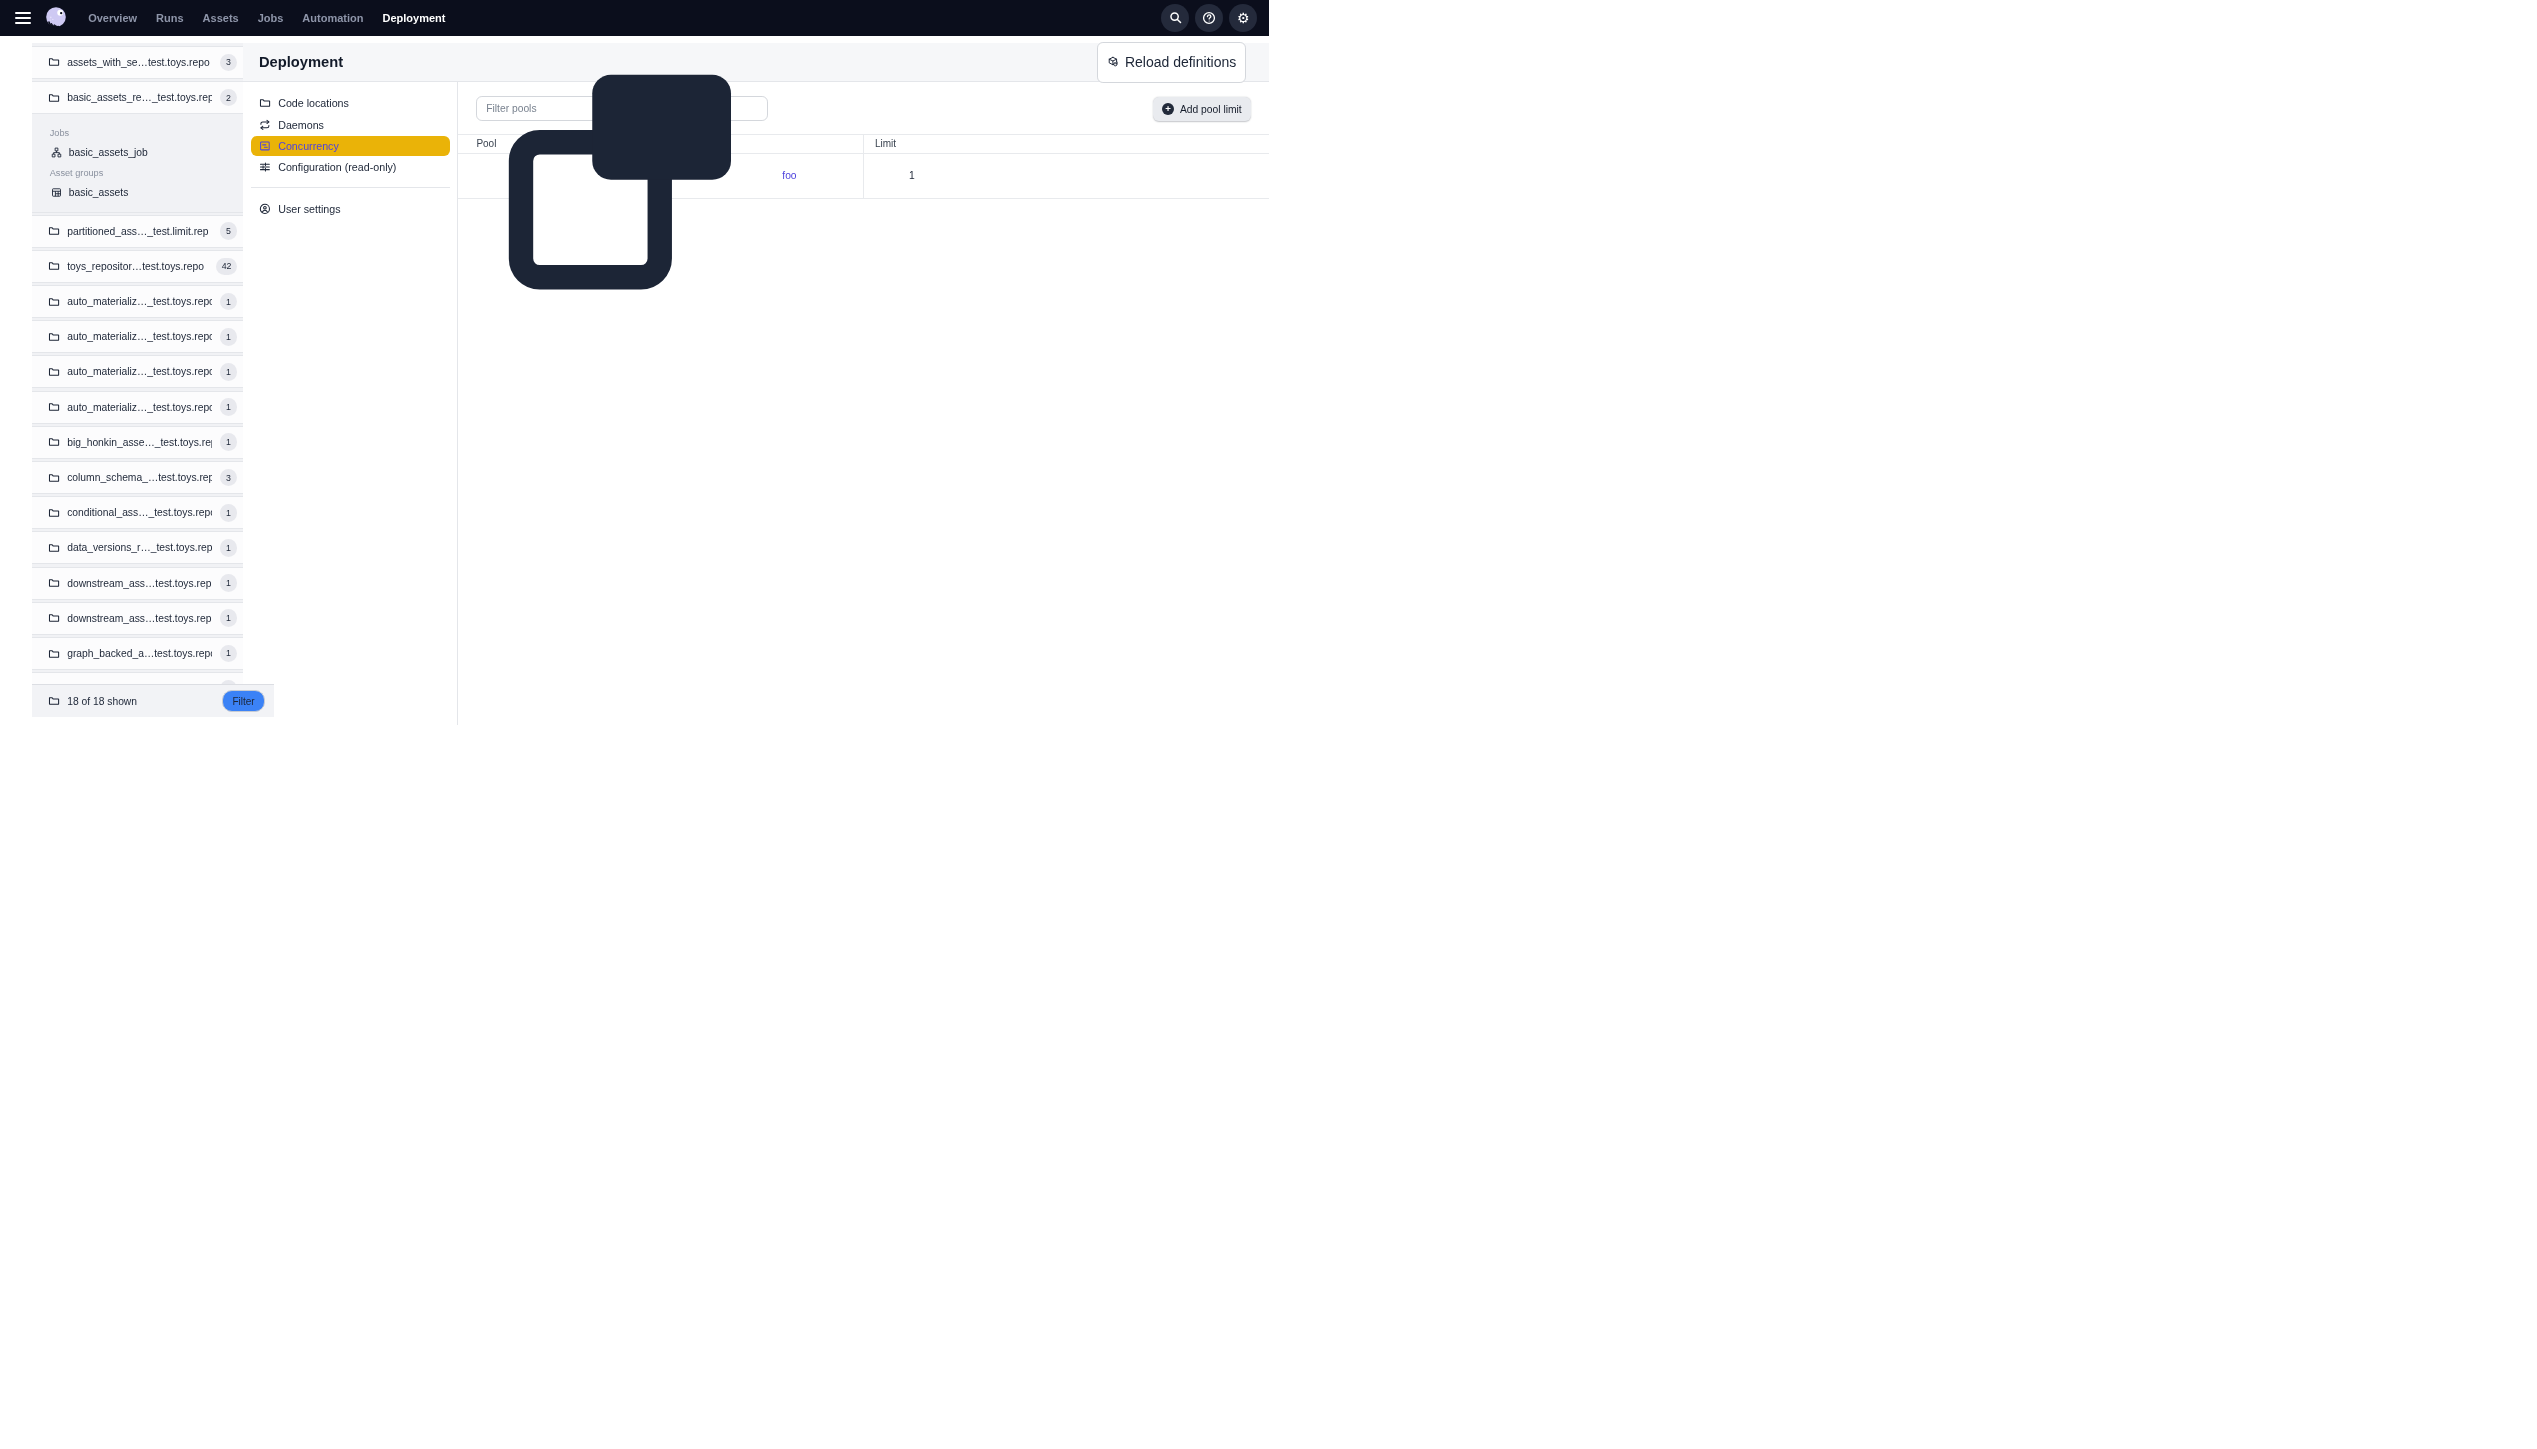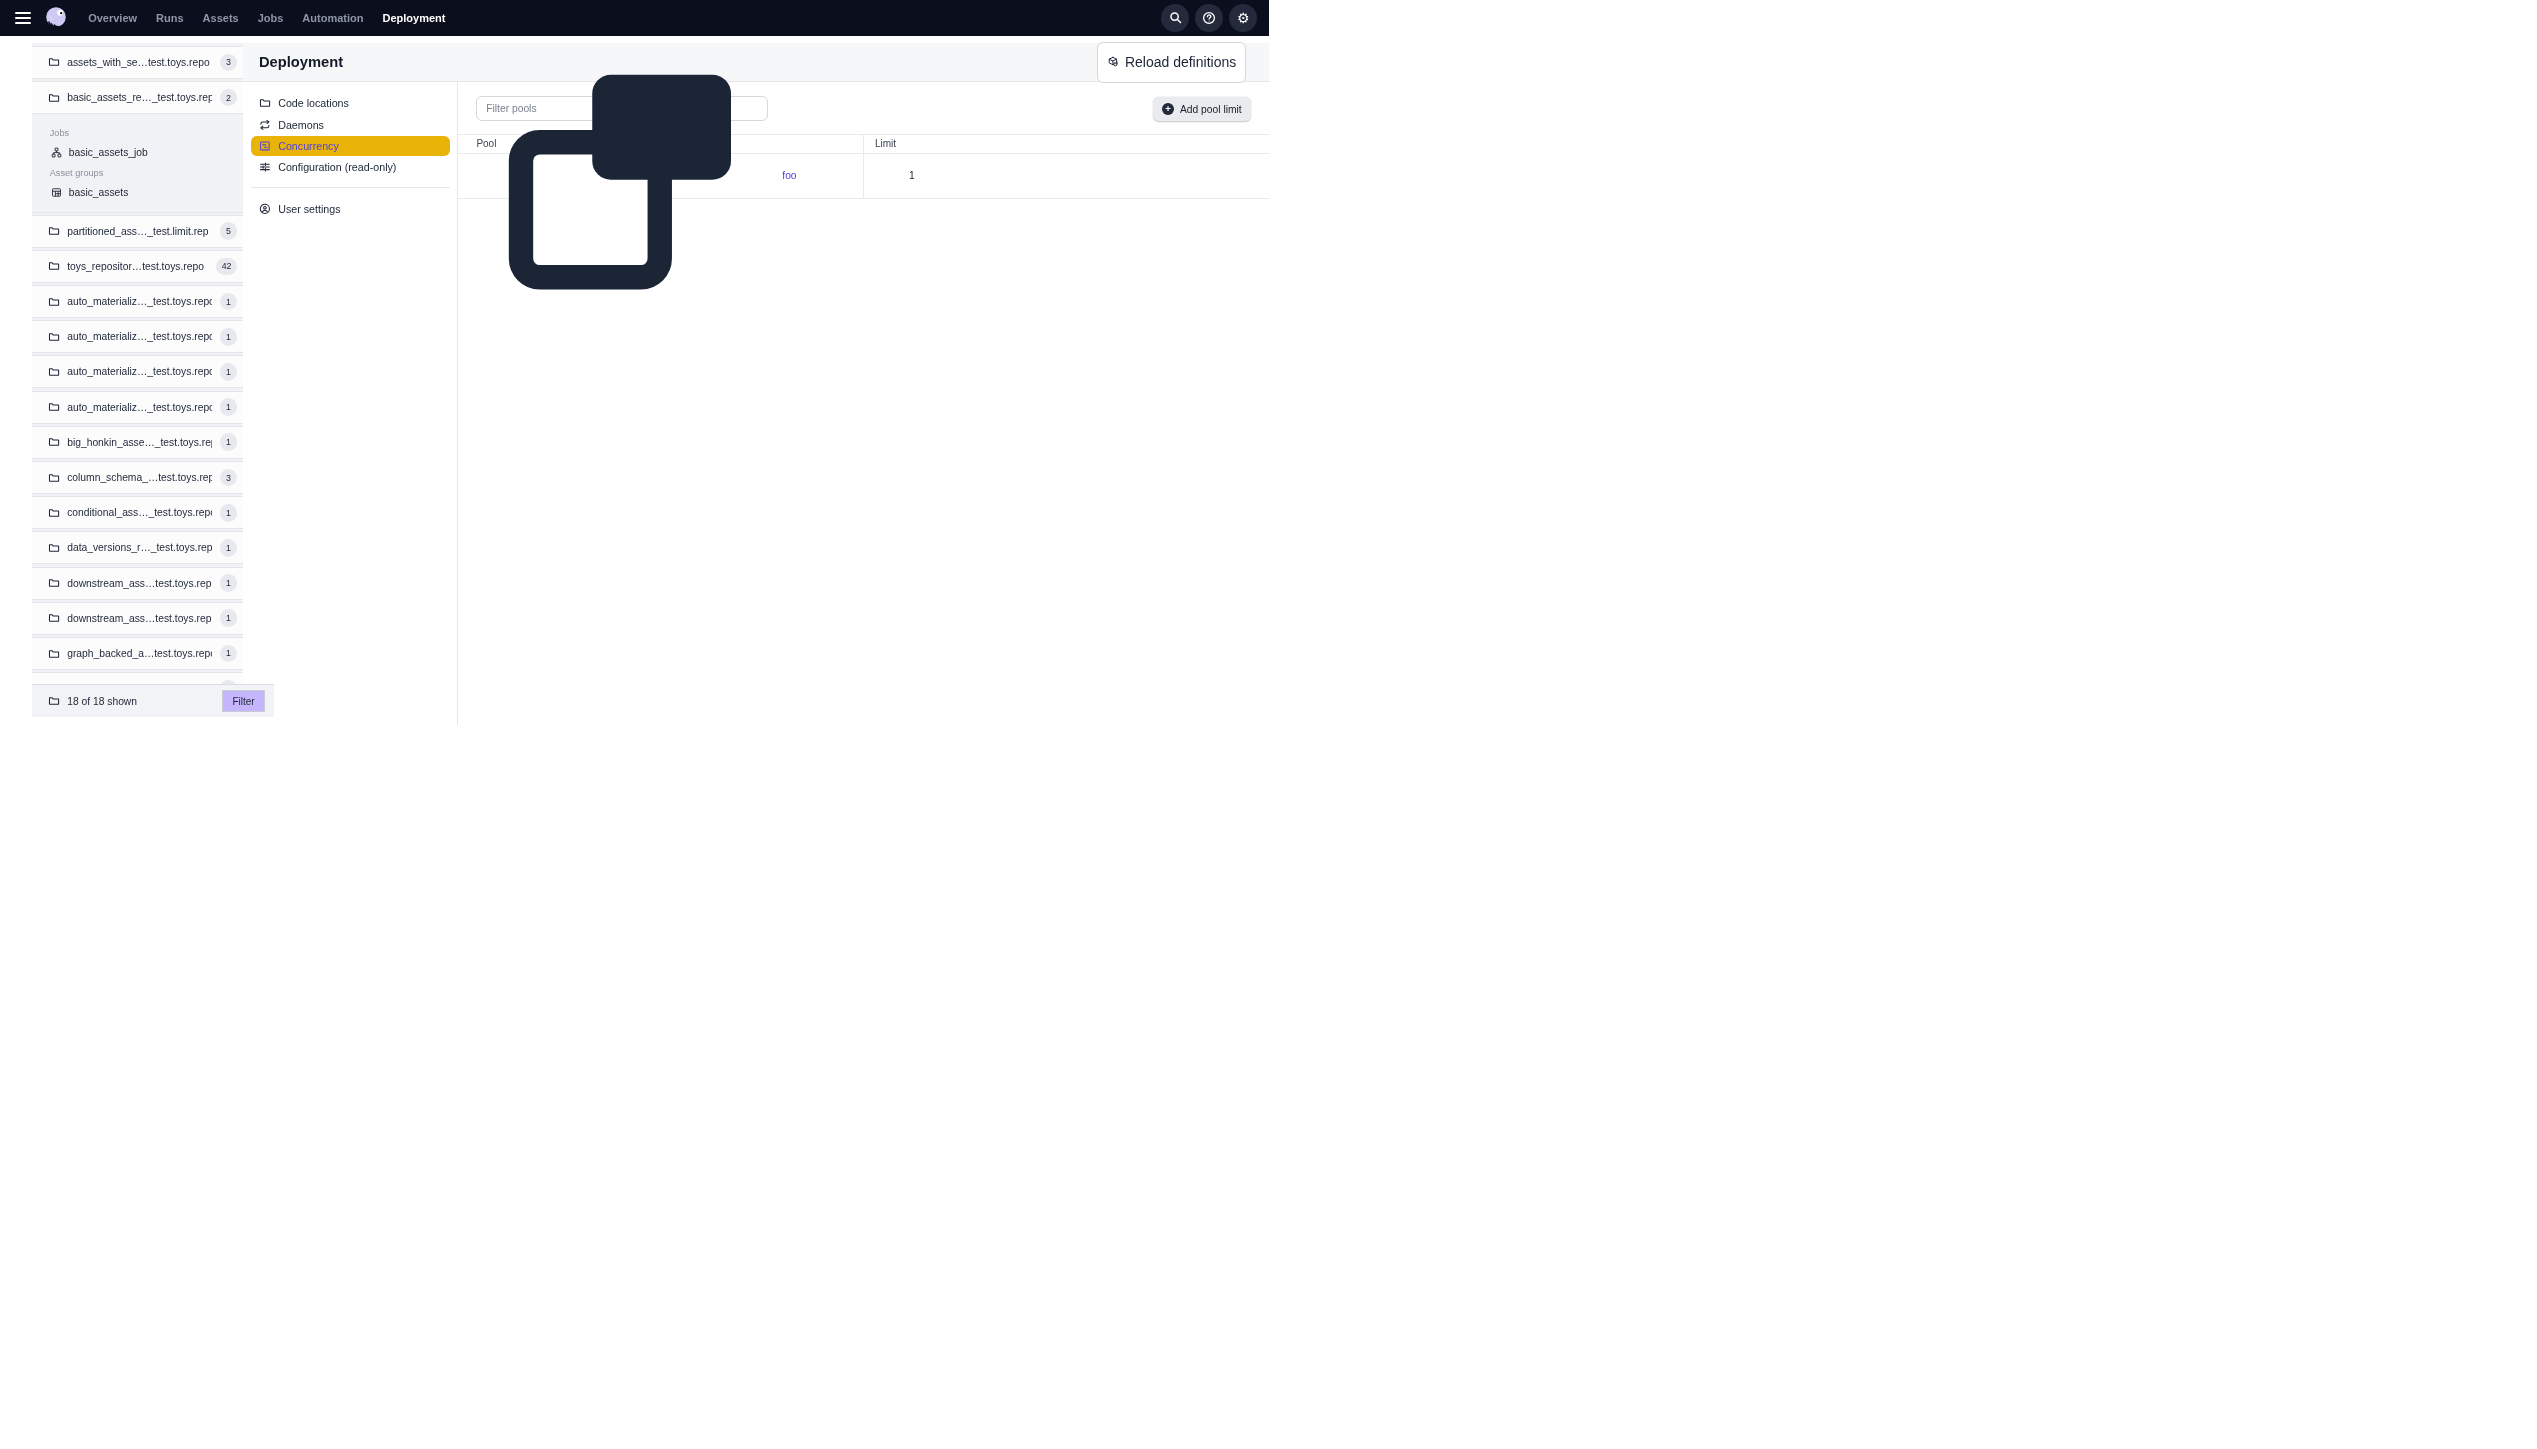--- a/index.html
+++ b/index.html
@@ -36,21 +36,21 @@
   .sec-label { font-size:9.2px; color:#8A919F; margin:5.9px 0 4.4px; }
   .sub-item { display:flex; align-items:center; gap:6.6px; height:20px; font-size:10.3px; color:#1C2536;
               padding-left:1.5px; cursor:pointer; }
   .sub-item .icon15 { width:11px; height:11px; color:#1C2536; flex:none; }
   .scroll-thumb { position:absolute; top:5.9px; right:1.5px; width:5.2px; height:555px; border-radius:2.9px; background:#A4AAB5; }
   .side-footer { position:absolute; left:0; right:0; bottom:0; height:33px; background:#F2F3F6;
                  border-top:0.7px solid #DCDEE3; display:flex; align-items:center; gap:7.4px;
                  padding:0 8.8px 0 16px; z-index:3; }
   .side-footer .icon16 { width:11.8px; height:11.8px; color:#1C2536; flex:none; }
   .side-footer .count { flex:1; font-size:10.3px; color:#1C2536; }
-  .filter-btn { height:22px; padding:0 9.6px; border:0.7px solid #C8CCD3; border-radius:0; background:#c4b5fd;
+  .filter-btn { height:22px; padding:0 9.6px; border:0.7px solid #C8CCD3; border-radius:10px; background:#3b82f6;
                 font-size:10px; color:#1C2536; font-family:inherit; cursor:pointer; }
 
   
   .main { position:absolute; top:43px; left:243px; right:0; bottom:0; background:#fff; }
   .page-header { height:39px; background:#F6F7F9; border-bottom:0.7px solid #E4E6EA;
                  display:flex; align-items:center; padding:0 23px 0 16px; }
   .page-header h1 { font-size:14.7px; font-weight:700; color:#121A29; }
   .reload-btn { margin-left:auto; height:41px; padding:0 8.8px; background:#fff; border:0.7px solid #D4D7DC;
                 border-radius:5.9px; display:flex; align-items:center; gap:5.9px; font-size:14px; font-weight:500;
                 color:#1C2536; font-family:inherit; cursor:pointer; }

